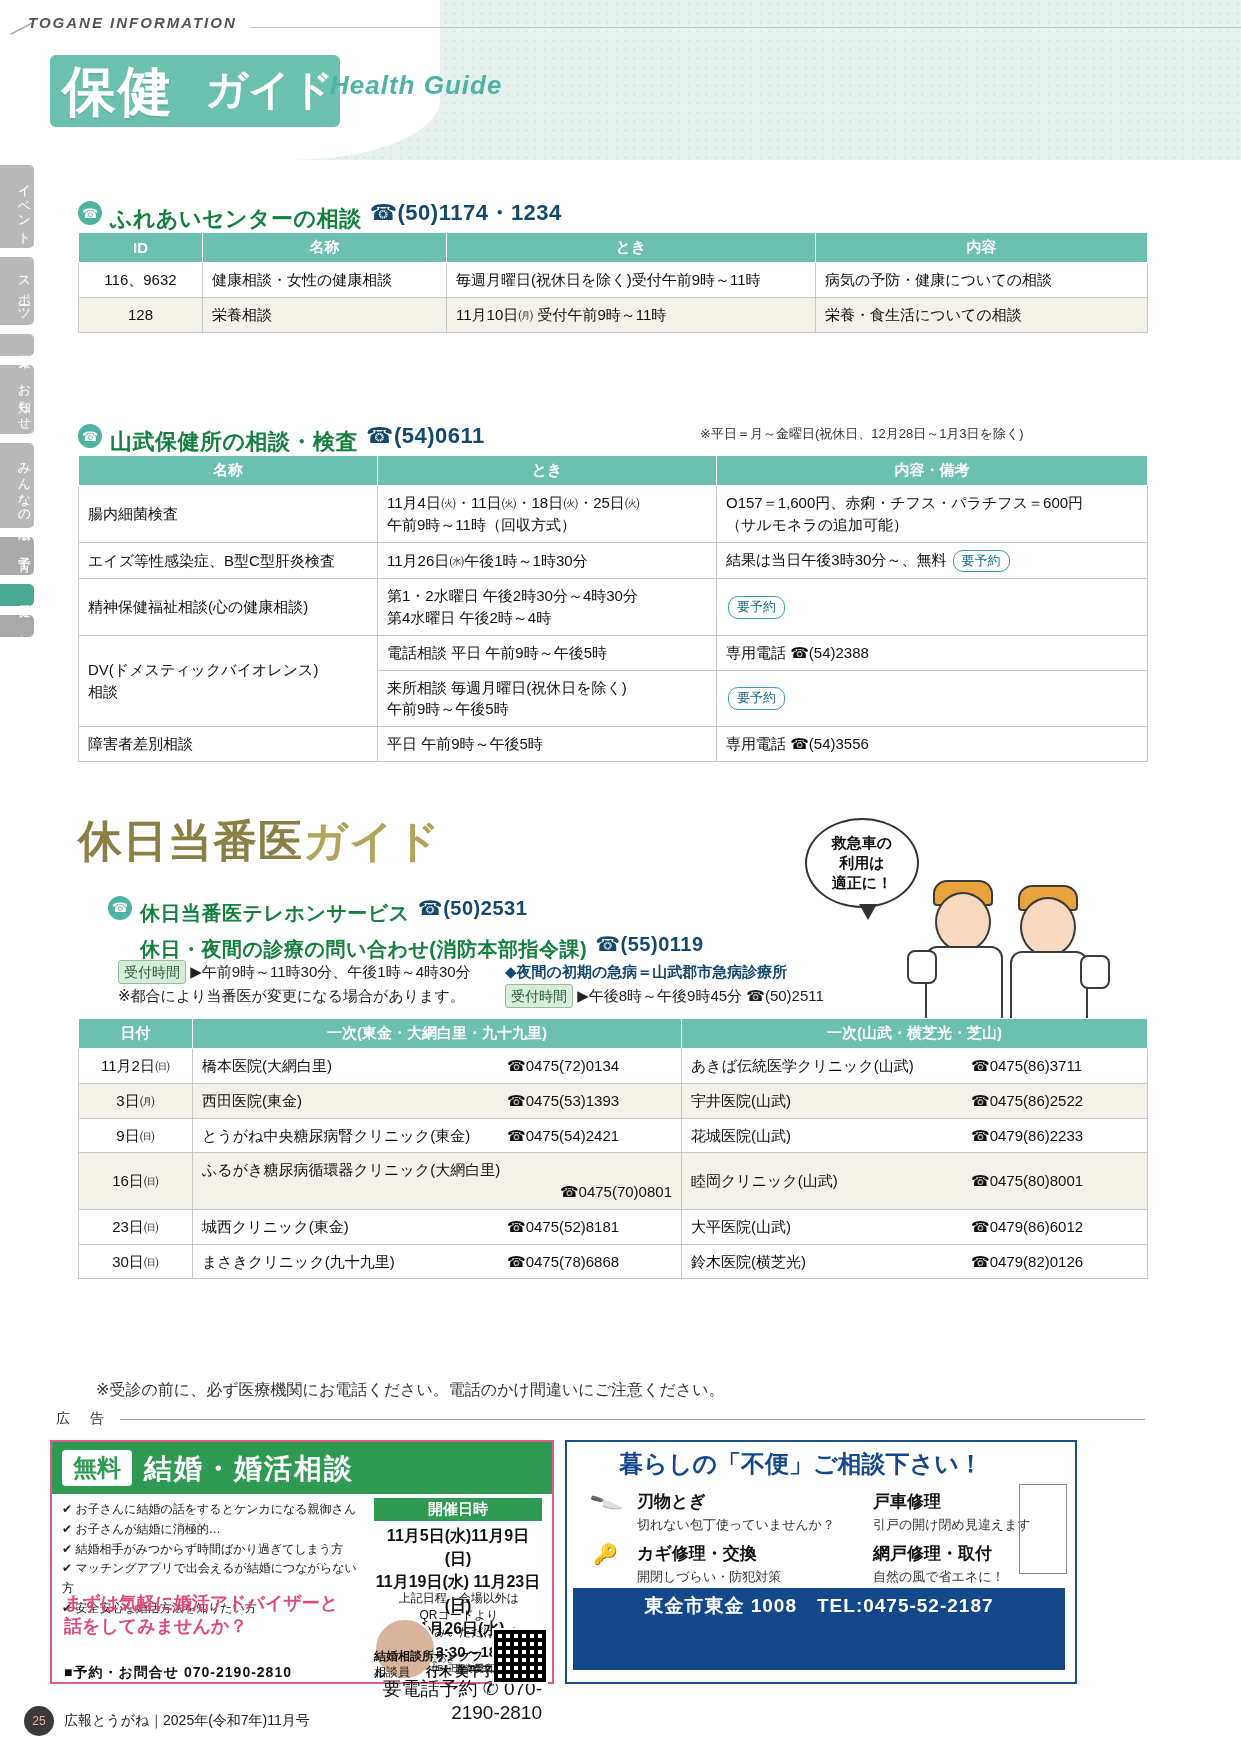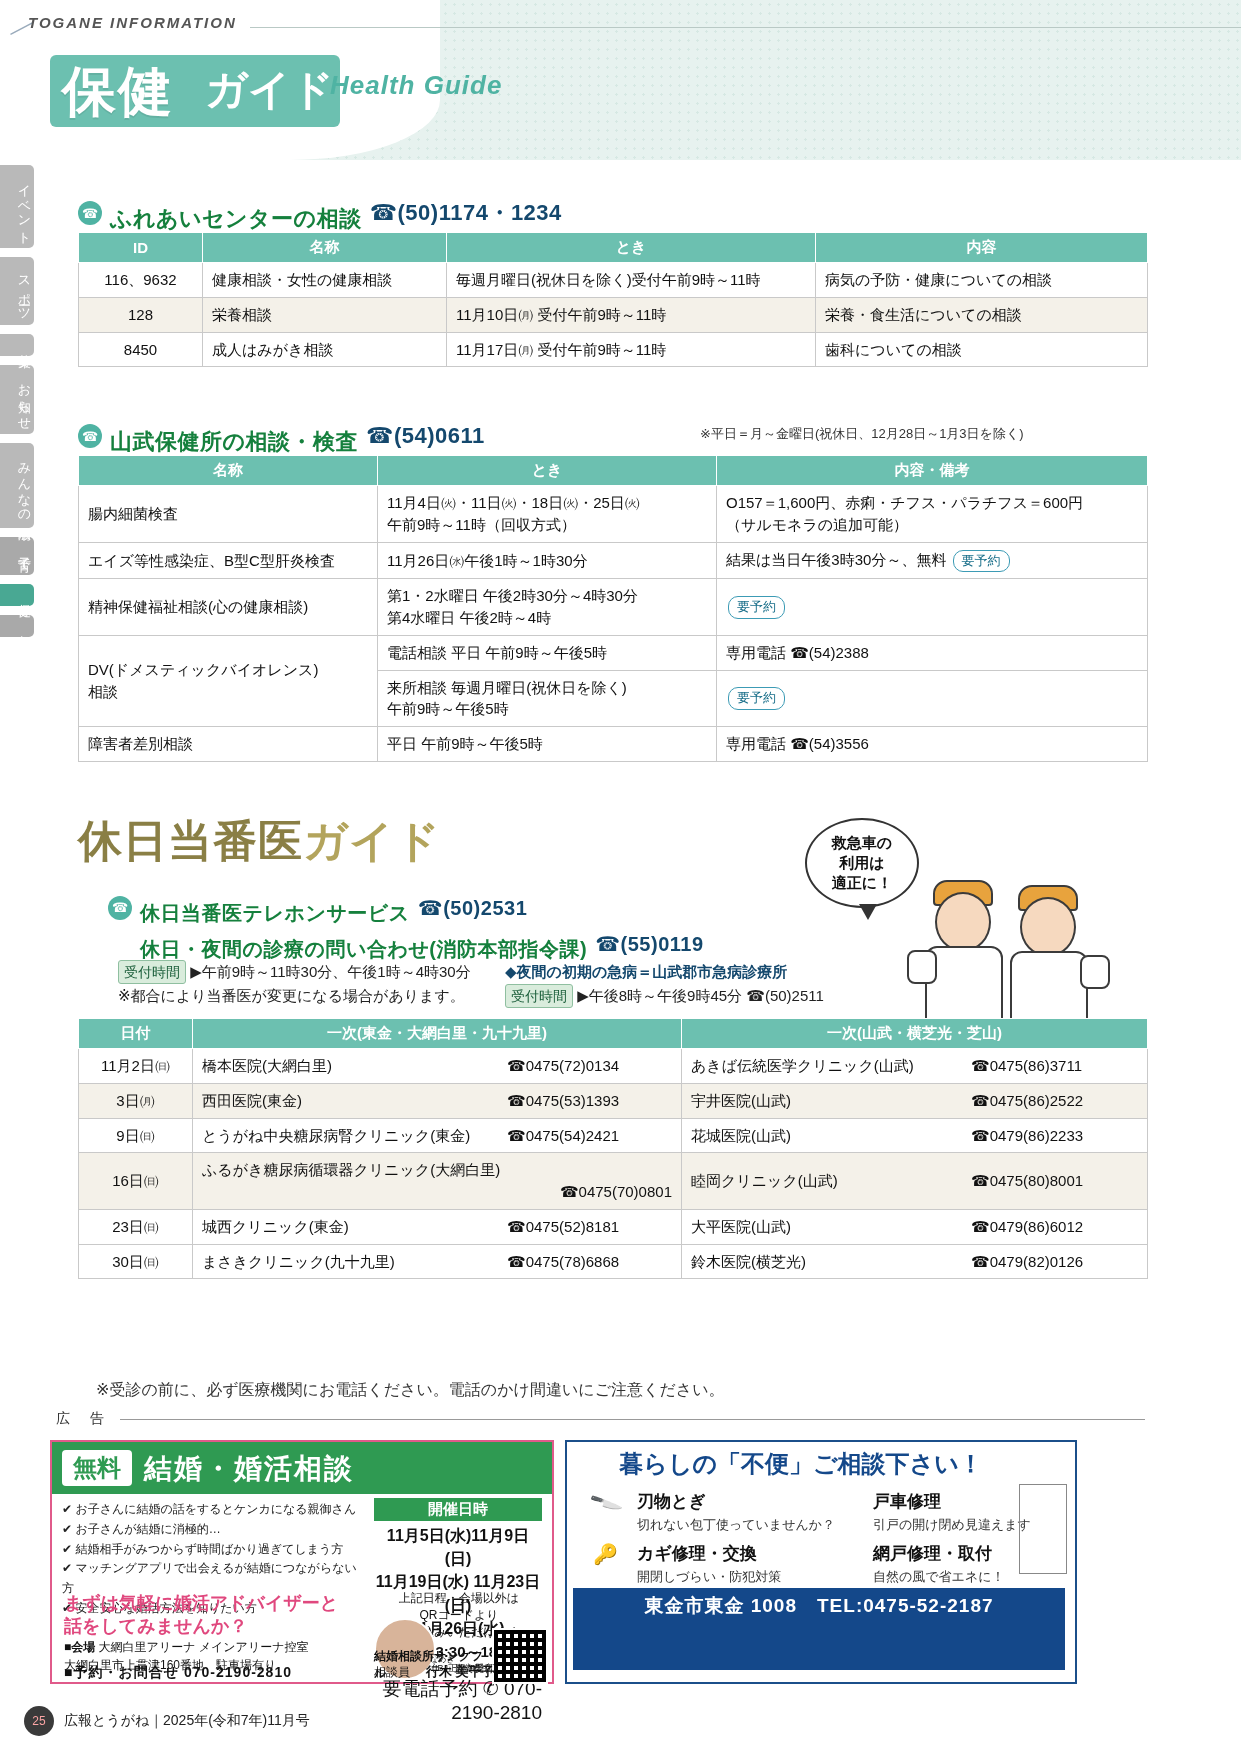--- a/index.html
+++ b/index.html
@@ -183,26 +183,20 @@
     <td>健康相談・女性の健康相談</td>
     <td>毎週月曜日(祝休日を除く)受付午前9時～11時</td>
     <td>病気の予防・健康についての相談</td>
   </tr>
   <tr class="alt">
     <td class="c">128</td>
     <td>栄養相談</td>
     <td>11月10日㈪ 受付午前9時～11時</td>
     <td>栄養・食生活についての相談</td>
   </tr>
-  <tr>
-    <td class="c">8450</td>
-    <td>成人はみがき相談</td>
-    <td>11月17日㈪ 受付午前9時～11時</td>
-    <td>歯科についての相談</td>
-  </tr>
 </tbody>
   </table>
 
 <div class="sec-head" style="left:78px;top:415px;">
   <span class="sec-ico">☎</span>
   <span class="sec-title">山武保健所の相談・検査</span>
   <span class="sec-tel">☎(54)0611</span>
 </div>
 <div class="note-small" style="left:700px;top:425px;">※平日＝月～金曜日(祝休日、12月28日～1月3日を除く)</div>
 
@@ -379,25 +373,20 @@
 QRコードより
 お申込みいただけます</div>
   <div class="ad1-person"></div>
   <div class="qr"></div>
   <div style="position:absolute;left:322px;top:206px;width:120px;font-size:12px;font-weight:bold;">結婚相談所サンクフル</div>
   <div style="position:absolute;left:380px;top:220px;font-size:9px;">(IBJ正規加盟店)</div>
   <div style="position:absolute;left:378px;top:212px;font-size:8px;">なめき</div>
   <div style="position:absolute;left:322px;top:222px;font-size:12px;">相談員</div>
   <div style="position:absolute;left:374px;top:221px;font-size:13px;font-weight:bold;">行木 美千子</div>
 
-  <div class="ad1-venue">
-    <span style="font-weight:bold;">■会場</span>
-    <span>大網白里アリーナ メインアリーナ控室</span>
-    <div>大網白里市上貫津160番地　駐車場有り</div>
-  </div>
   <div class="ad1-tel">■予約・お問合せ  070-2190-2810</div>
 </div>
 
 <div class="ad2">
   <div class="ad2-title">暮らしの「不便」ご相談下さい！</div>
 
   <div class="ad2-item" style="left:70px;top:48px;">刃物とぎ</div>
   <div class="ad2-desc" style="left:70px;top:74px;">切れない包丁使っていませんか？</div>
   <div style="position:absolute;left:26px;top:48px;font-size:22px;transform:rotate(-25deg);">🔪</div>
 

